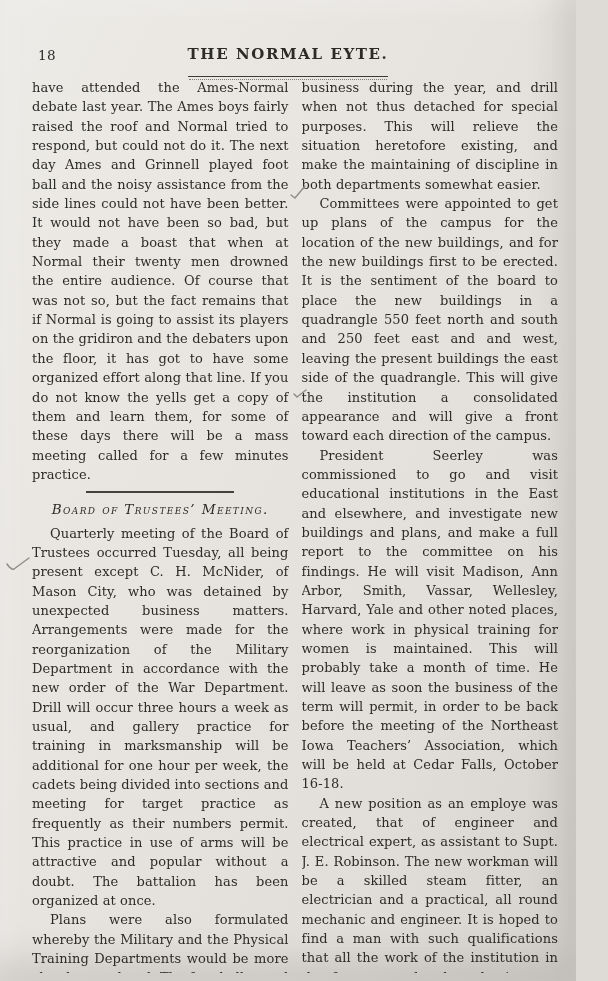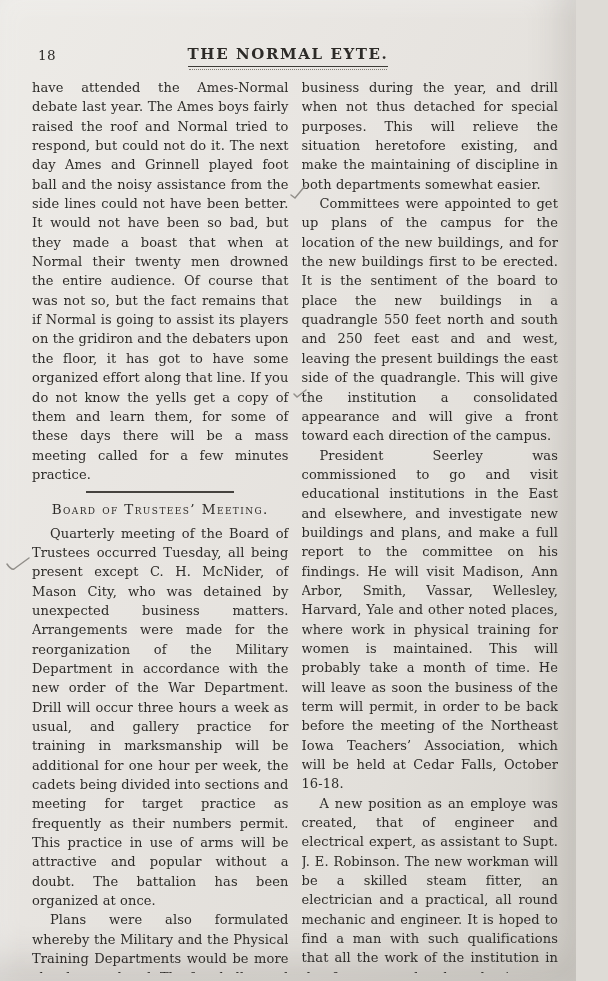--- a/index.html
+++ b/index.html
@@ -17,21 +17,21 @@
     position:absolute;top:44px;left:0;right:0;
     text-align:center;height:26px;
   }
   .page-number{
     position:absolute;left:38px;top:3px;
     font-size:13.5px;letter-spacing:.5px;
   }
   .masthead{
     display:inline-block;position:relative;
     font-weight:bold;font-size:15px;letter-spacing:1.6px;
-    padding-bottom:3px;
+    padding-bottom:13px;
     border-bottom:1.5px solid #3c3a36;
   }
   .masthead::after{
     content:"";position:absolute;left:1px;right:1px;bottom:-4px;
     border-bottom:1px dotted #807c76;
   }
   .columns{
     position:absolute;top:78px;left:32px;right:18px;
     display:flex;gap:13px;
   }
@@ -47,21 +47,21 @@
     width:148px;border:0;border-top:2px solid #45423e;
     margin:7px auto 7px;
   }
   .official-heading{
     margin:0 0 5px;text-align:center;
     font-size:19px;font-weight:bold;letter-spacing:.6px;
   }
   .meeting-heading{
     margin:0 0 4px;text-align:center;
     font-size:13.5px;font-weight:normal;
-    font-variant:small-caps;letter-spacing:1.4px;
+    font-variant:small-caps;letter-spacing:1.4px;font-style:italic;
   }
   .pencil-check{position:absolute;}
   .pencil-check svg{display:block;}
   .pencil-check path{fill:none;stroke:#918e89;stroke-width:1.5;stroke-linecap:round;}
 </style>
 </head>
 <body>
 
 <div class="page">
 

